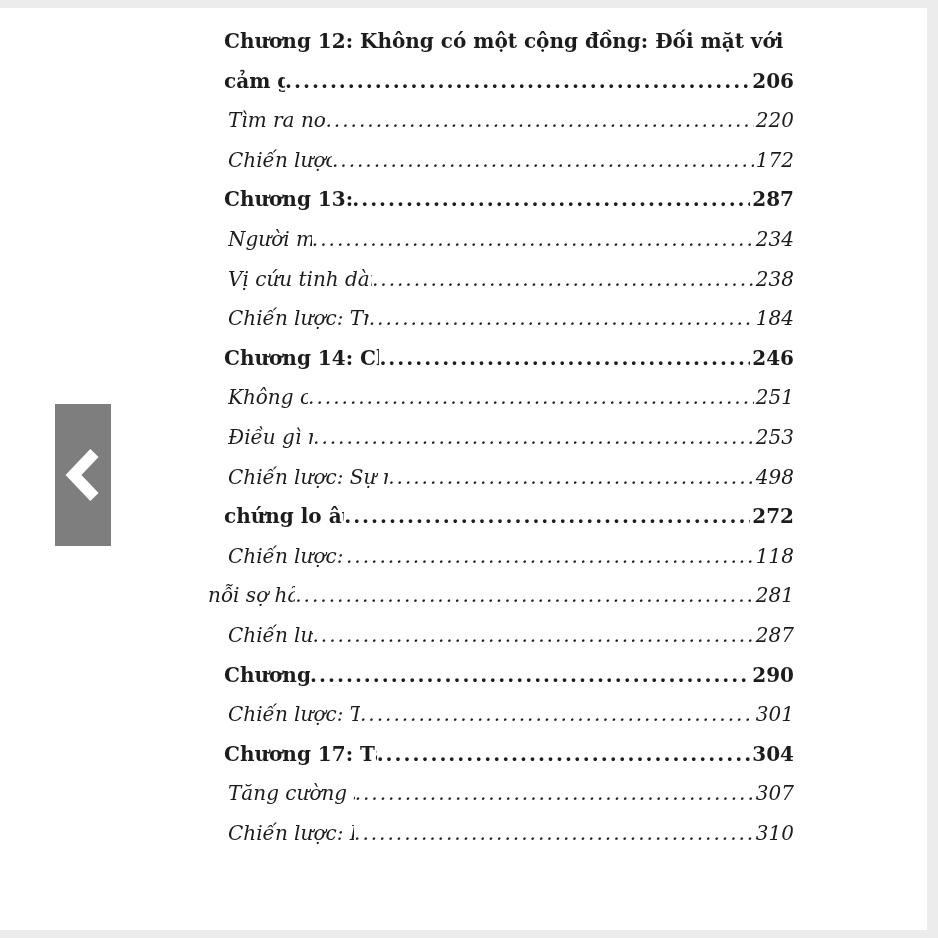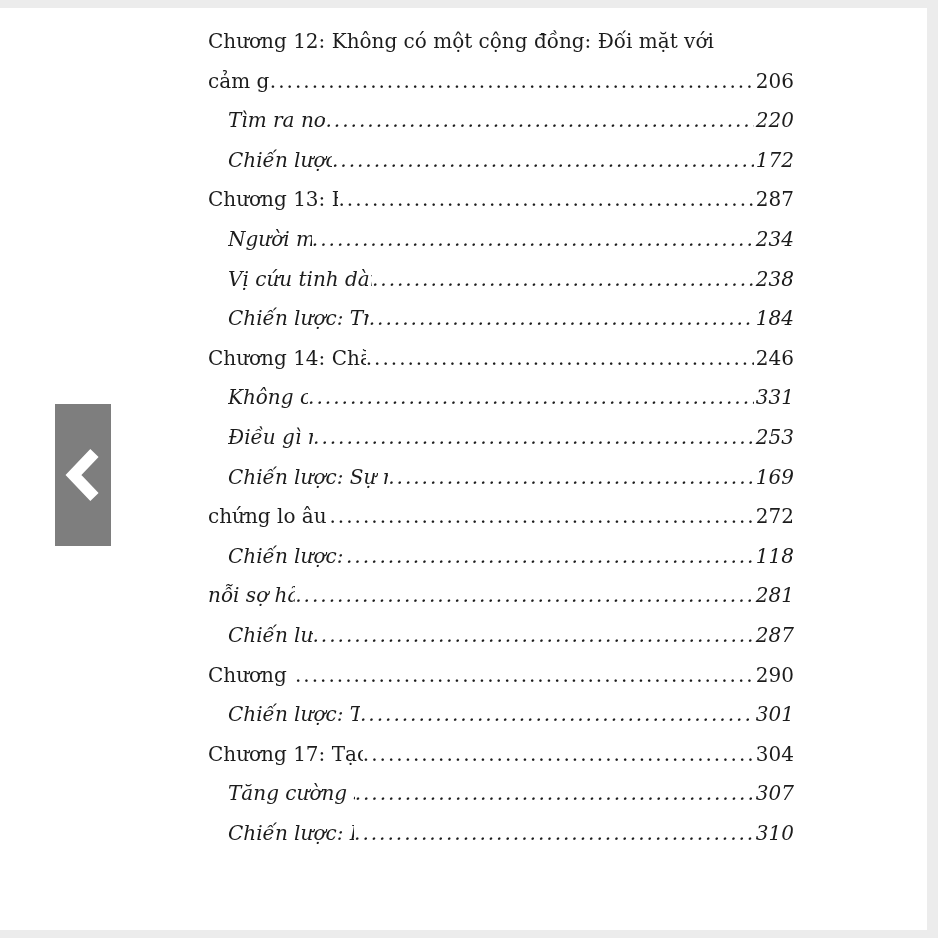--- a/index.html
+++ b/index.html
@@ -42,21 +42,21 @@
     color: #1c1c1c;
   }
   .row {
     display: flex;
     align-items: baseline;
     height: 39.6px;
     line-height: 39.6px;
     font-size: 20px;
     white-space: nowrap;
   }
-  .row.chapter { font-weight: normal; }
+  .row.chapter { font-weight: bold; margin-left: 16px; }
   .row.sub { font-style: italic; }
   .row.indent { padding-left: 20px; }
   .title { flex: 0 1 auto; overflow: hidden; }
   .dots {
     flex: 1 1 auto;
     min-width: 0;
     overflow: hidden;
   }
   .dots::after {
     content: "..........................................................................................................................................................";
@@ -121,31 +121,31 @@
         <span class="pagenum">184</span>
       </div>
       <div class="row chapter">
         <span class="title">Chương 14: Chăm sóc bản thân một cách thiết thực</span>
         <span class="dots"></span>
         <span class="pagenum">246</span>
       </div>
       <div class="row sub indent">
         <span class="title">Không có đủ thời gian!</span>
         <span class="dots"></span>
-        <span class="pagenum">331</span>
+        <span class="pagenum">251</span>
       </div>
       <div class="row sub indent">
         <span class="title">Điều gì nuôi dưỡng bạn?</span>
         <span class="dots"></span>
         <span class="pagenum">253</span>
       </div>
       <div class="row sub indent">
         <span class="title">Chiến lược: Sự nuông chiều nho nhỏ dành cho bản thân</span>
         <span class="dots"></span>
-        <span class="pagenum">169</span>
+        <span class="pagenum">498</span>
       </div>
       <div class="row chapter">
         <span class="title">chứng lo âu và sống trong nỗi sợ hãi</span>
         <span class="dots"></span>
         <span class="pagenum">272</span>
       </div>
       <div class="row sub indent">
         <span class="title">Chiến lược: Bước từng bước thật nhỏ</span>
         <span class="dots"></span>
         <span class="pagenum">118</span>

